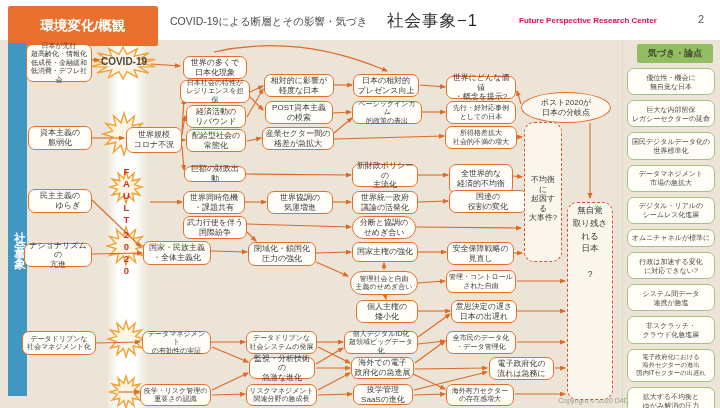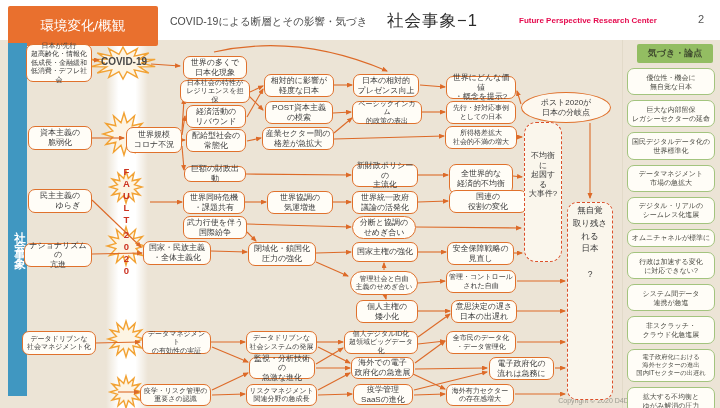--- a/index.html
+++ b/index.html
@@ -4,42 +4,42 @@
 <style>
   html,body{margin:0;padding:0;background:#888;}
   .stage{position:relative;width:720px;height:408px;background:#ffffff;overflow:hidden;
          font-family:"Liberation Sans","DejaVu Sans",sans-serif;}
   .canvas{position:absolute;left:0;top:40px;width:720px;height:368px;background:#ece4d6;}
   .band{position:absolute;left:106px;top:40px;width:42px;height:368px;
         background:linear-gradient(to right,rgba(255,255,255,0),#fff 30%,#fff 70%,rgba(255,255,255,0));}
   .divider{position:absolute;left:622px;top:40px;width:1px;height:368px;background:#e2dac9;}
   
   .tab{position:absolute;left:8px;top:6px;width:150px;height:40px;background:#e9702e;color:#fff;
-       font-weight:normal;font-size:13.5px;display:flex;align-items:center;justify-content:center;border-radius:2px;}
+       font-weight:bold;font-size:13.5px;display:flex;align-items:center;justify-content:center;border-radius:2px;}
   .subtitle{position:absolute;left:170px;top:15px;font-size:10.5px;color:#4a4a4a;}
   .ptitle{position:absolute;left:387px;top:10px;font-size:16.5px;color:#2b2b2b;letter-spacing:1px;}
   .brand{position:absolute;left:519px;top:16px;font-size:8px;font-weight:bold;color:#e50a4e;}
   .pagenum{position:absolute;left:698px;top:13px;font-size:11px;color:#555;}
   
   .rail{position:absolute;left:8px;top:43px;width:19px;height:353px;background:#4097c1;}
   .rail-label{position:absolute;left:8px;top:175px;width:19px;height:130px;display:flex;justify-content:center;
        writing-mode:vertical-rl;text-orientation:upright;color:#fff;font-weight:bold;font-size:11.5px;letter-spacing:9px;}
   
   svg.layer{position:absolute;left:0;top:0;width:720px;height:408px;}
   .star{fill:#fdf4e3;stroke:#f2a233;stroke-width:1.4;}
   .edge{stroke:#dd6a28;stroke-width:1.1;fill:none;}
   
   .node{position:absolute;box-sizing:border-box;background:#fffdf7;border:1px solid #e0712c;border-radius:7px;
         display:flex;align-items:center;justify-content:center;text-align:center;
         font-size:8px;line-height:1.2;color:#3b3b3b;white-space:pre-line;padding:1px 2px;}
   .node.small{font-size:7px;}
   .node.stadium{border-radius:13px;}
   .node.oval{border-radius:50%;background:#fdf8ef;}
   .node.dashed{border:1.3px dashed #dc4f2a;background:#faf6ec;border-radius:10px;align-items:flex-start;}
-  .node.padtop1{padding-top:28px;border-radius:12px;}
+  .node.padtop1{padding-top:52px;}
   .node.padtop2{font-size:8.5px;line-height:1.5;}
   
   .flt{position:absolute;left:120px;width:13px;text-align:center;color:#cc3322;font-weight:bold;font-size:9.5px;}
   .covid-label{position:absolute;left:94px;top:56px;width:60px;text-align:center;font-size:10px;font-weight:bold;color:#474747;}
   
   .insights{position:absolute;left:627px;top:44px;width:88px;}
   .insights-header{width:76px;margin:0 0 5px 10px;background:#93bd62;color:#3f4a2e;font-weight:bold;
         font-size:9px;text-align:center;padding:3px 0;border-radius:2px;}
   .insight{box-sizing:border-box;width:88px;margin-bottom:5px;background:#fffdf7;border:1px solid #a3c47e;
         border-radius:7px;font-size:7px;line-height:1.3;color:#4a4a42;text-align:center;

